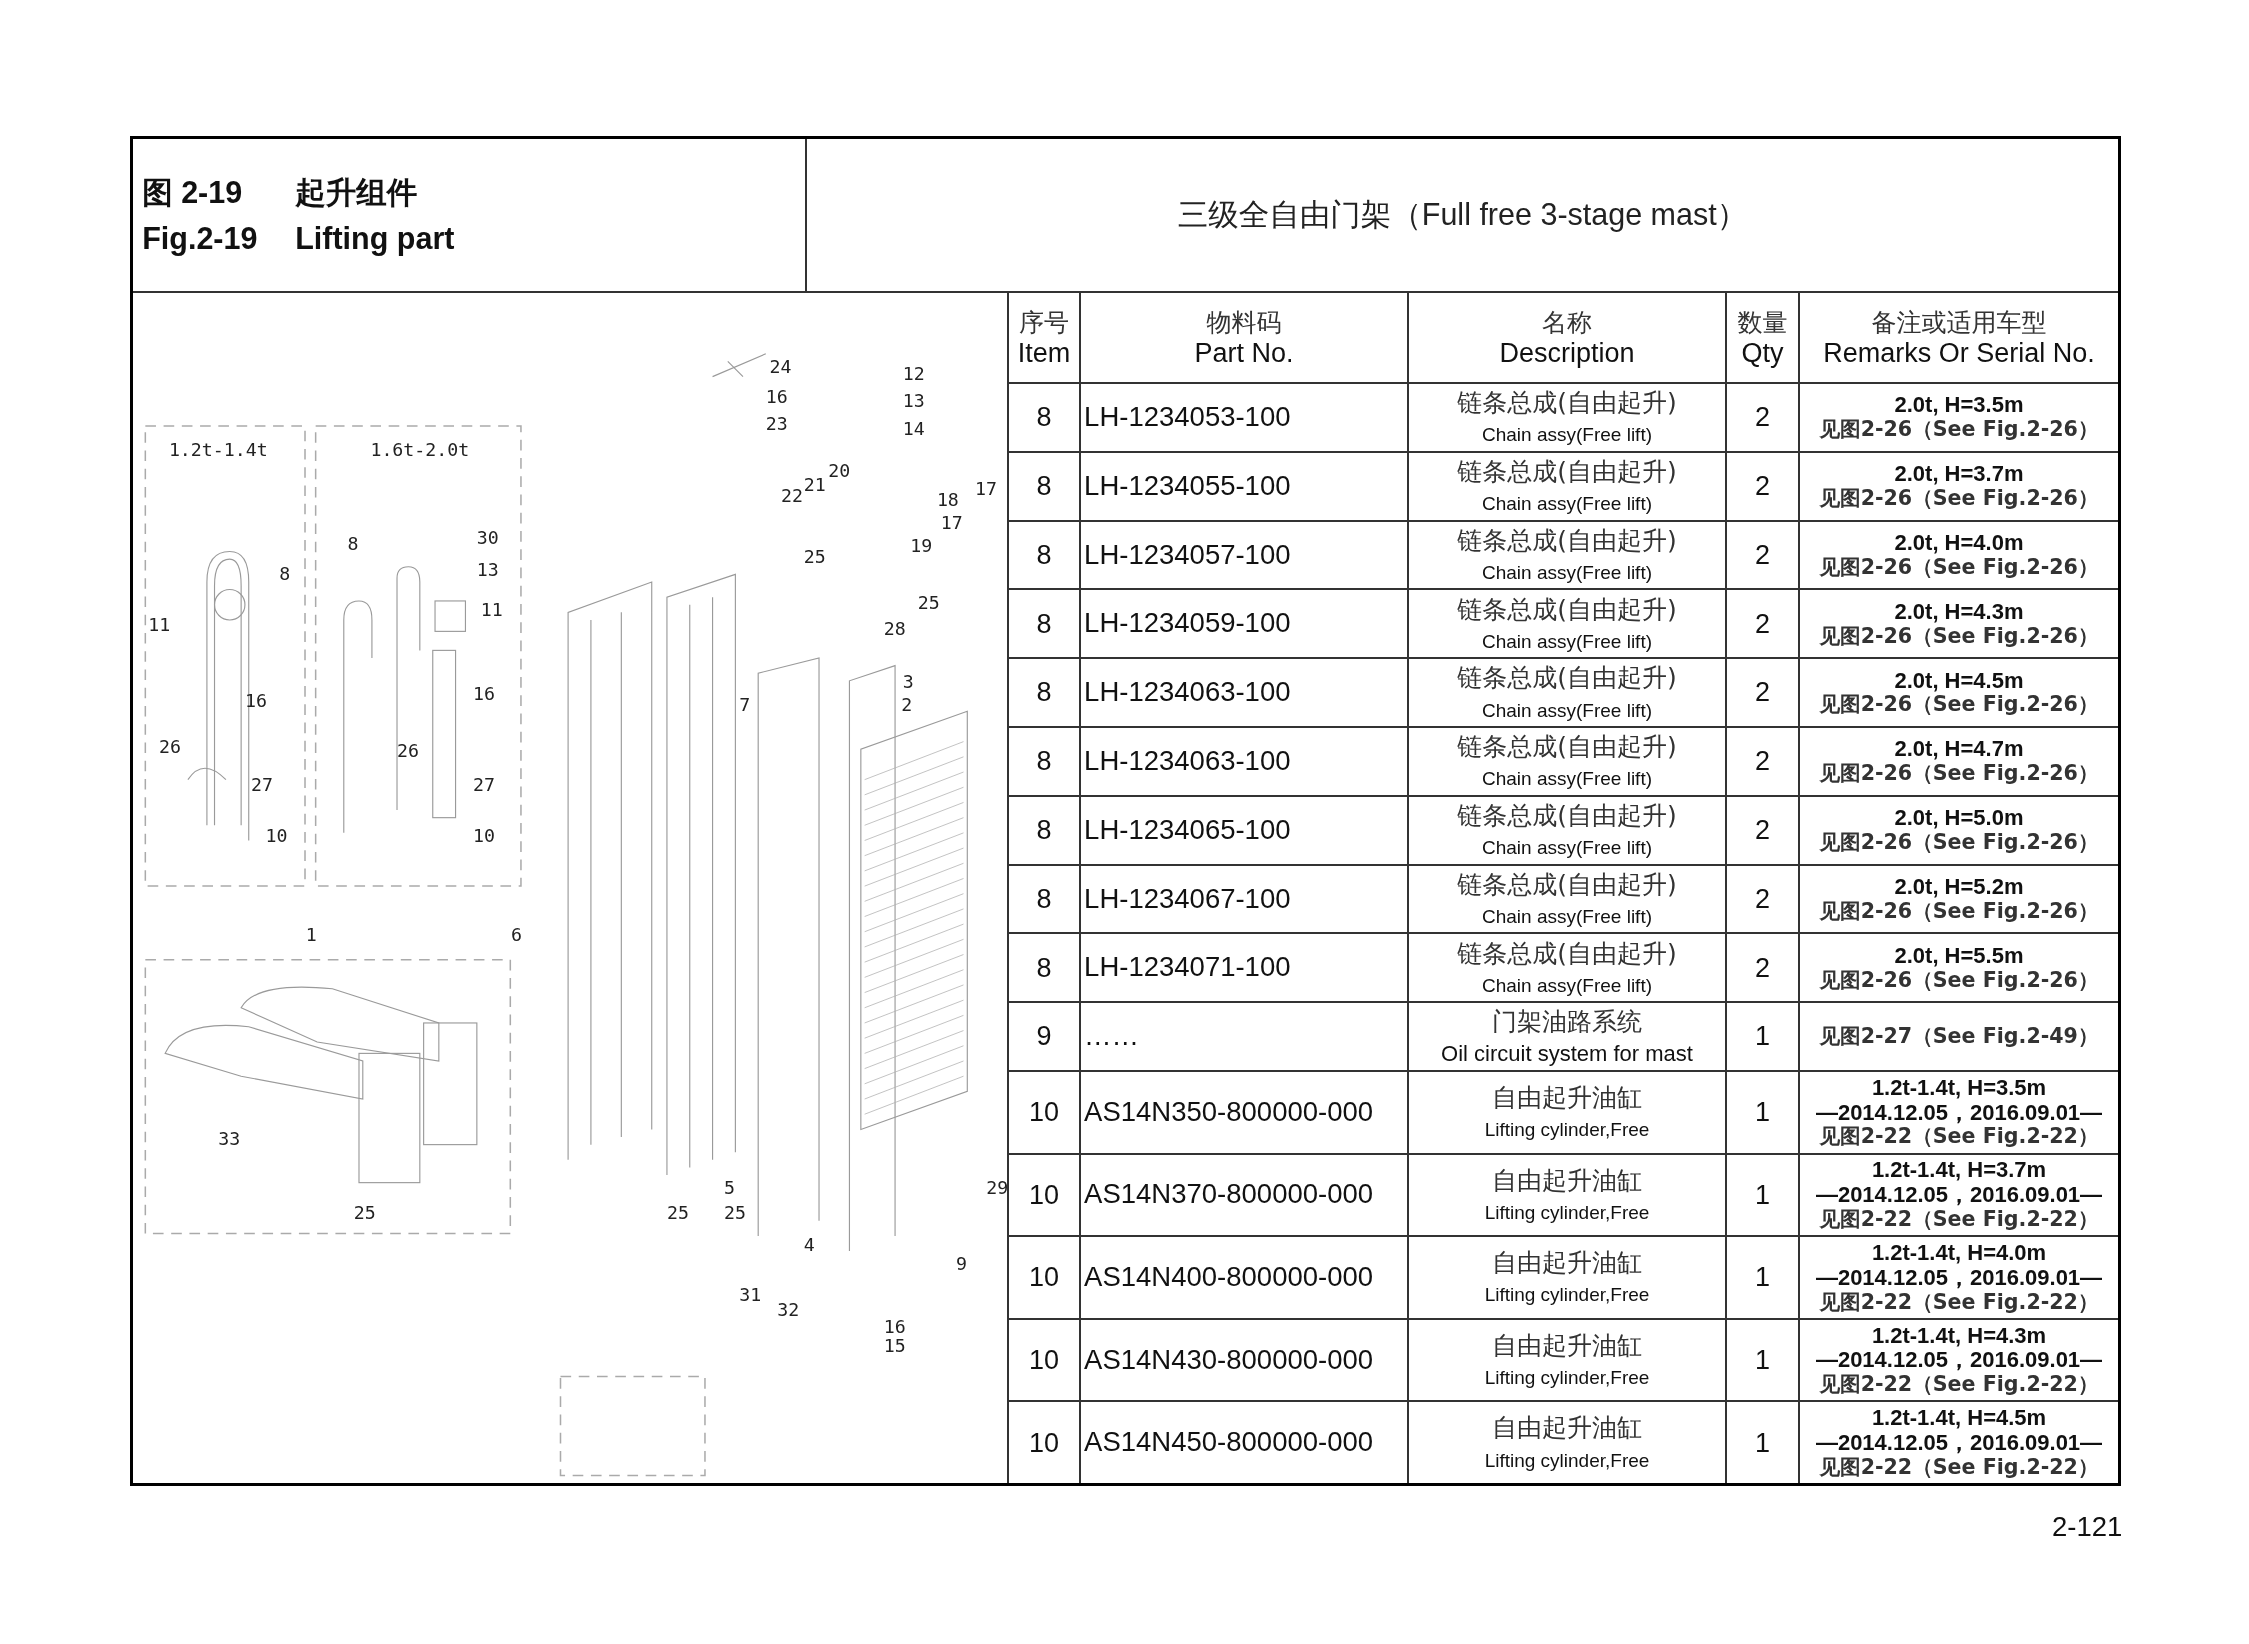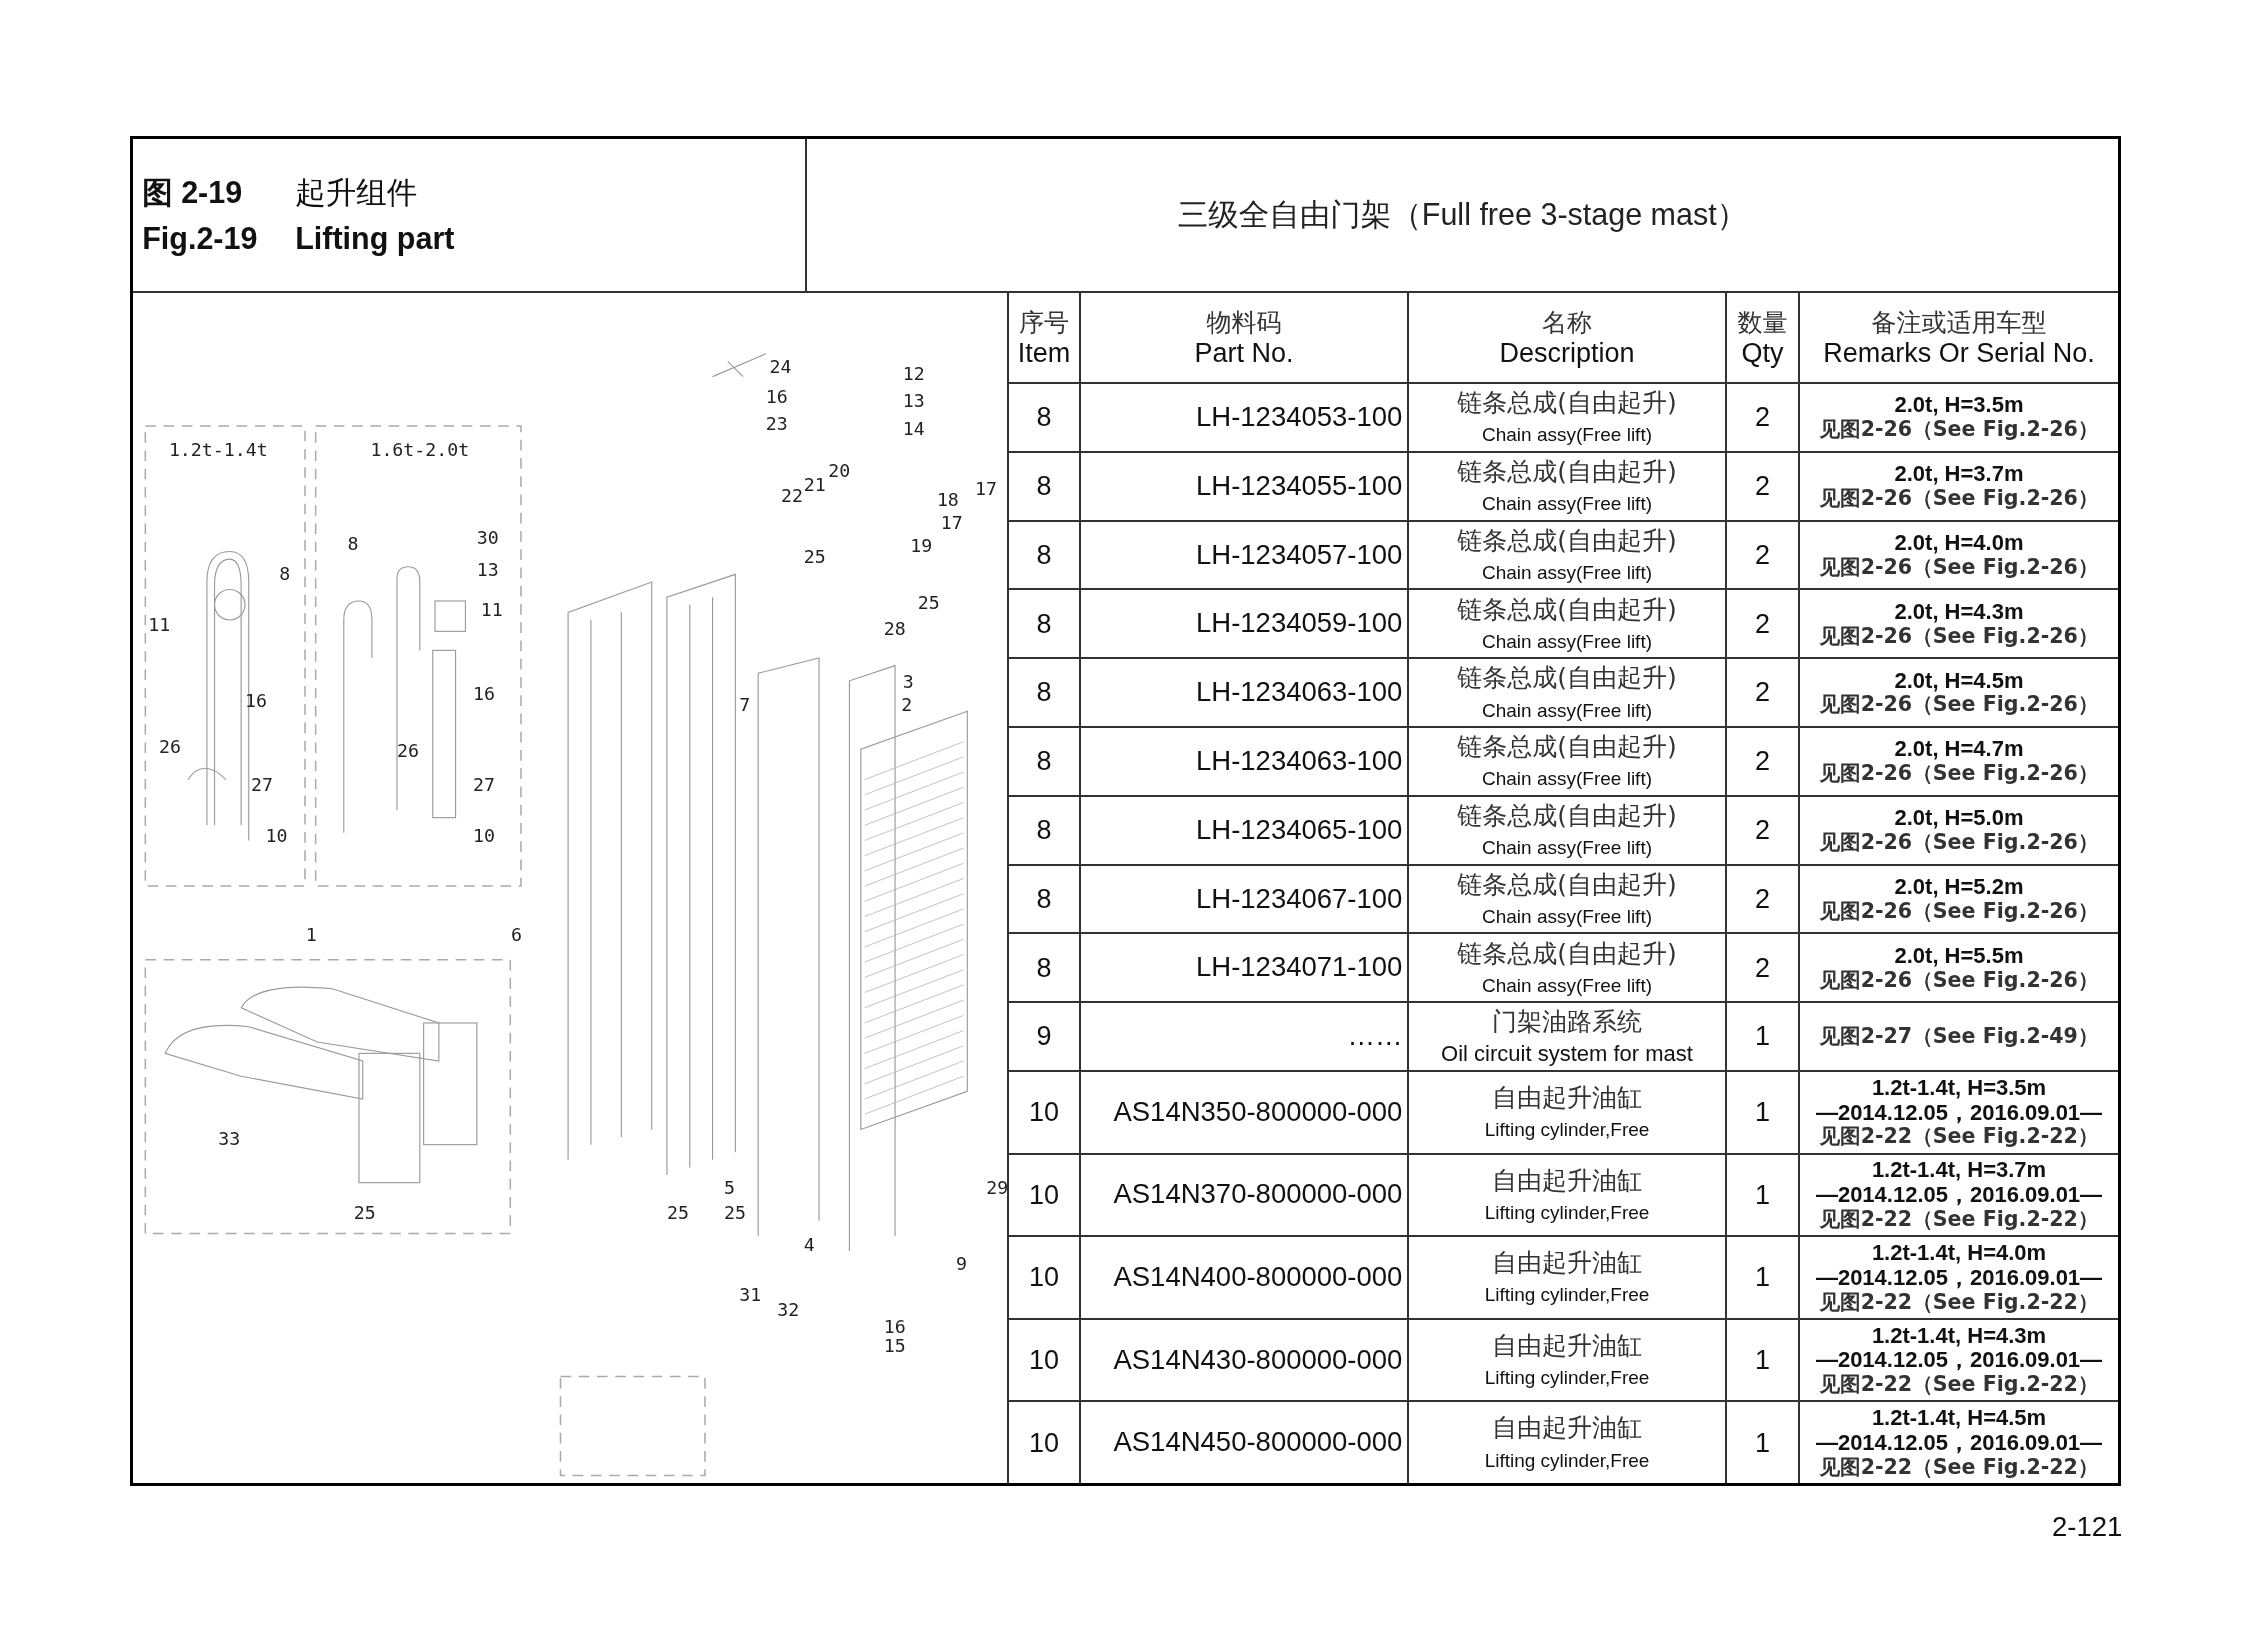--- a/index.html
+++ b/index.html
@@ -6,34 +6,34 @@
   body { width: 2250px; height: 1644px; position: relative; overflow: hidden;
          font-family: "Liberation Sans", "DejaVu Sans", sans-serif; color: #111; }
   .frame { position: absolute; left: 130px; top: 136px; width: 1991px; height: 1350px;
            border: 3.8px solid #000; box-sizing: border-box; }
   .hdr-left { position: absolute; left: 0; top: 0; width: 674px; height: 154px;
               border-right: 2.3px solid #333; border-bottom: 2.3px solid #333; box-sizing: border-box; }
   .hdr-right { position: absolute; left: 674px; top: 0; right: 0; height: 154px;
                border-bottom: 2.3px solid #333; box-sizing: border-box;
                display: flex; align-items: center; justify-content: center; }
   .fig-line { position: absolute; left: 9.2px; font-size: 30.5px; font-weight: bold; white-space: nowrap; }
-  .fig-line .cn { font-family: "DejaVu Sans", sans-serif; font-weight: normal; }
+  .fig-line .cn { font-family: "DejaVu Sans", sans-serif; font-weight: bold; }
   .fig-line .num { display: inline-block; width: 153px; }
   .fig-cn { top: 34px; }
   .fig-en { top: 82px; }
   .subtitle { font-size: 30.5px; color: #222; }
   .diagram { position: absolute; left: 0; top: 154px; width: 874px; bottom: 0; }
   .diagram svg { width: 100%; height: 100%; }
   .table-wrap { position: absolute; left: 874px; top: 154px; right: 0; bottom: 0; }
   table { border-collapse: collapse; width: 100%; height: 100%; table-layout: fixed; border-radius: 20px; }
   th, td { border: 2.3px solid #333; padding: 0 4.6px; text-align: center; vertical-align: middle;
            font-size: 27px; line-height: 1.12; }
   th { font-weight: normal; height: 89px; }
   th .cn, td .cn { font-family: "DejaVu Sans", sans-serif; font-size: 25px; color: #333; }
-  td.part { text-align: right; padding-left: 3.1px; white-space: nowrap; font-size: 27.5px; }
+  td.part { text-align: left; padding-left: 3.1px; white-space: nowrap; font-size: 27.5px; }
   td.desc { text-align: center; padding-left: 4.6px; }
   td.desc .en { font-size: 19px; }
   td.desc .en.small { font-size: 22px; }
   td.rem { font-size: 22px; line-height: 1.13; white-space: nowrap; font-weight: bold; }
   td.rem .cn { font-size: 20.6px; }
   table tr:first-child th { border-top: none; }
   table tr th:last-child, table tr td:last-child { border-right: none; margin-top: 45px; }
   table tr:last-child td { border-bottom: none; }
   col.c-item { width: 72px; } col.c-part { width: 328px; } col.c-desc { width: 318px; }
   col.c-qty { width: 73px; }

